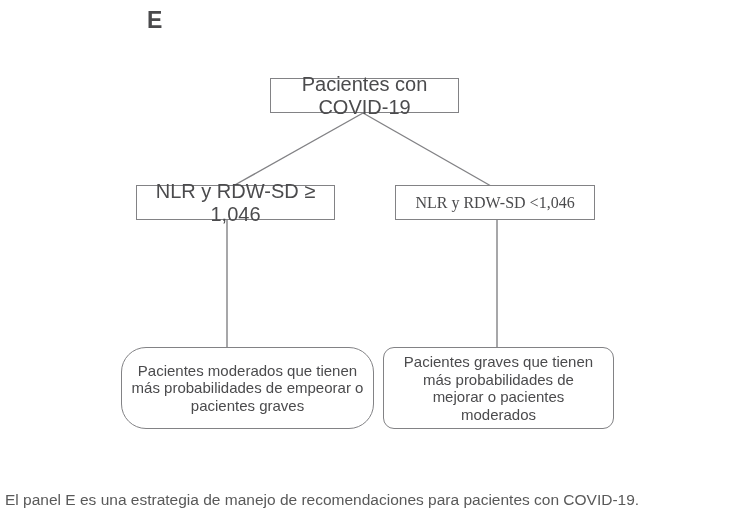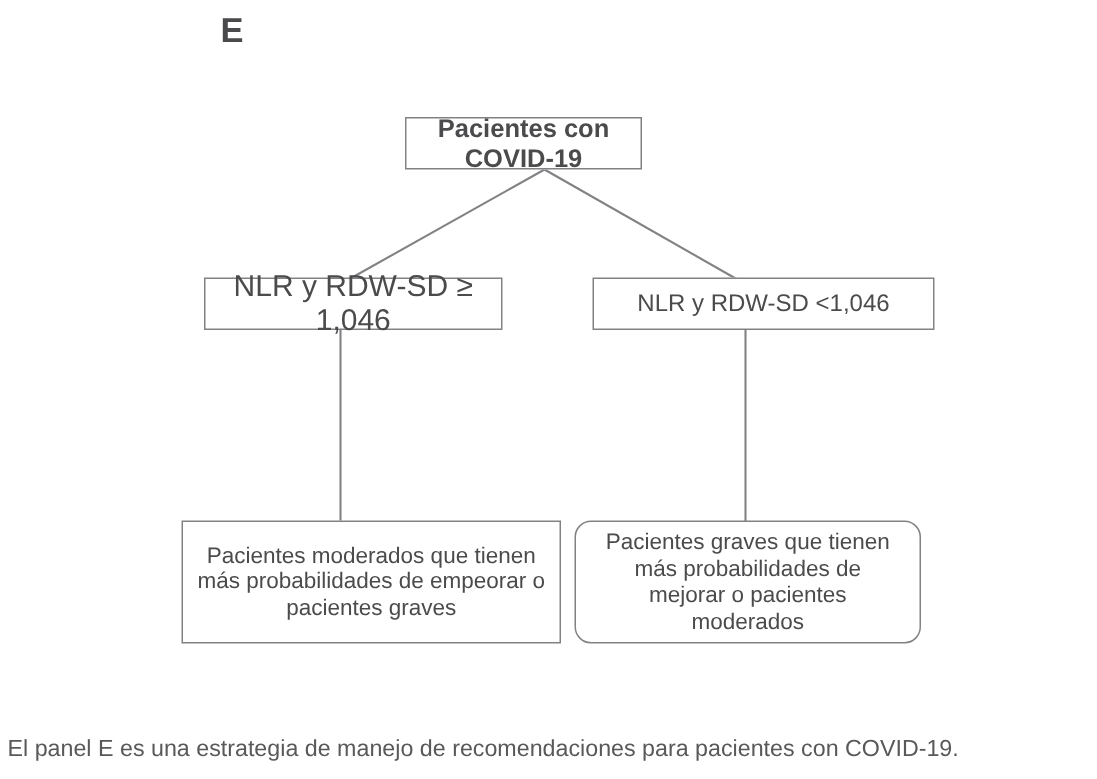--- a/index.html
+++ b/index.html
@@ -40,40 +40,41 @@
     border: 1.6px solid var(--box-border, #828285);
     background: #ffffff;
     color: var(--box-text, #4b4b4d);
     display: flex;
     align-items: center;
     justify-content: center;
     text-align: center;
   }
   .node-root {
     left: 270px; top: 78px;
-    width: 158px; height: 35px;
-    font-size: 17px;
-    font-weight: bold;
+    width: 189px; height: 35px;
+    font-size: 20px;
   }
   .node-cond-left {
     left: 136px; top: 185px;
     width: 199px; height: 35px;
     font-size: 20px;
   }
   .node-cond-right {
     left: 395px; top: 185px;
-    width: 228px; height: 35px;
+    width: 200px; height: 35px;
     font-size: 16px;
+    font-family: Liberation Serif, serif;
   }
   .node-outcome-left {
     left: 121px; top: 347px;
     width: 253px; height: 82px;
     font-size: 15px;
     line-height: 17.5px;
     padding: 4px 6px;
+    border-radius: 25px;
   }
   .node-outcome-right {
     left: 383px; top: 347px;
     width: 231px; height: 82px;
     font-size: 15px;
     line-height: 17.5px;
     padding: 4px 14px;
     border-radius: 11px;
   }
   .caption {

